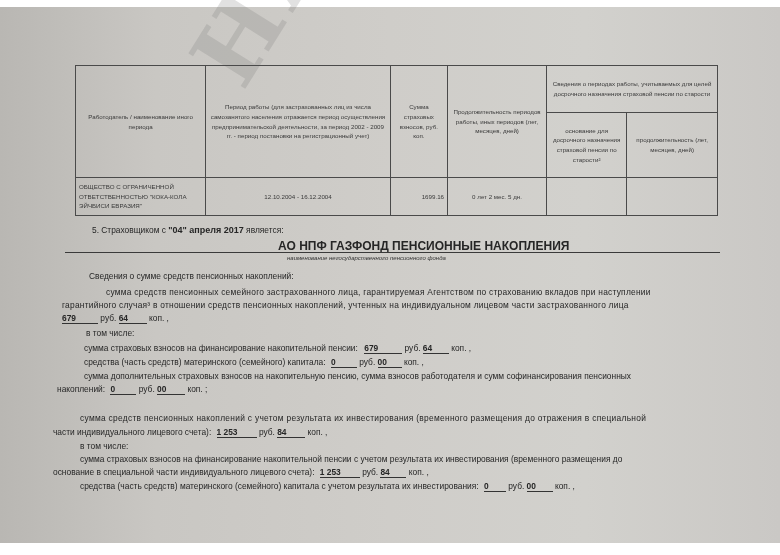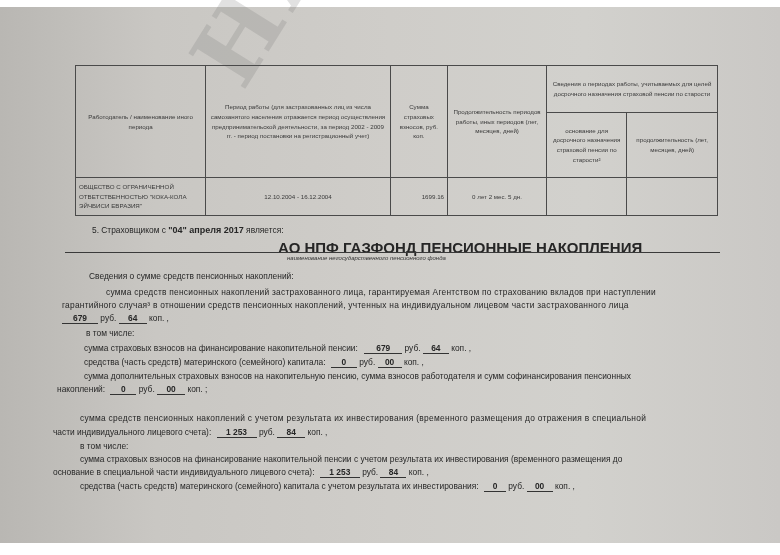--- a/index.html
+++ b/index.html
@@ -10,21 +10,21 @@
   .watermark { position:absolute; left:170px; top:40px; font-family:"DejaVu Serif", serif; font-weight:bold;
                font-size:92px; letter-spacing:6px; color:rgba(120,120,120,0.22); transform:rotate(-58deg);
                transform-origin:left top; white-space:nowrap; pointer-events:none; }
   table.periods { position:absolute; left:75px; top:58px; width:643px; border-collapse:collapse;
                   font-size:6.2px; color:#3a3a3a; }
   table.periods td { border:1px solid #4a4a4a; text-align:center; vertical-align:middle; padding:1px 3px; line-height:1.55; }
   table.periods td.left { text-align:left; }
   table.periods td.right { text-align:right; }
   .t { position:absolute; font-size:8.4px; white-space:nowrap; color:#262626; }
   .b { font-weight:bold; }
-  .num { display:inline-block; text-align:center; border-bottom:1px solid #333; font-weight:bold; line-height:9px; }
+  .num { display:inline-block; text-align:left; border-bottom:1px solid #333; font-weight:bold; line-height:9px; }
   .hr { position:absolute; height:1px; background:#3a3a3a; }
   .caption { position:absolute; font-size:6px; font-style:italic; color:#333; }
 </style>
 </head>
 <body>
 
 <div class="page">
 
   <div class="watermark">НАБ</div>
 
@@ -50,26 +50,26 @@
       <td></td>
     </tr>
   </tbody>
     </table>
 
   <div class="t" style="left:92px; top:218px;">
     <span>5. Страховщиком с</span>
     <span class="b" style="font-size:9px">"04" апреля 2017</span>
     <span>является:</span>
   </div>
-  <div class="t b" style="left:278px; top:232px; font-size:15px;">АО НПФ ГАЗФОНД ПЕНСИОННЫЕ НАКОПЛЕНИЯ</div>
+  <div class="t b" style="left:278px; top:232px; font-size:12px;">АО НПФ ГАЗФОНД ПЕНСИОННЫЕ НАКОПЛЕНИЯ</div>
   <div class="hr" style="left:65px; top:245px; width:655px;"></div>
   <div class="caption" style="left:287px; top:248px;">наименование негосударственного пенсионного фонда</div>
 
   <div class="t" style="left:89px; top:264px;">Сведения о сумме средств пенсионных накоплений:</div>
-  <div class="t" style="left:106px; top:280px; letter-spacing:0.25px;">сумма средств пенсионных накоплений застрахованного лица, гарантируемая Агентством по страхованию вкладов при наступлении</div>
+  <div class="t" style="left:106px; top:280px; letter-spacing:0.25px;">сумма средств пенсионных семейного застрахованного лица, гарантируемая Агентством по страхованию вкладов при наступлении</div>
   <div class="t" style="left:62px; top:293px; letter-spacing:0.25px;">гарантийного случая³ в отношении средств пенсионных накоплений, учтенных на индивидуальном лицевом части застрахованного лица</div>
   <div class="t" style="left:62px; top:306px;">
     <span class="num" style="width:36px">679</span>
     <span>руб.</span>
     <span class="num" style="width:28px">64</span>
     <span>коп. ,</span>
   </div>
 
   <div class="t" style="left:86px; top:321px;">в том числе:</div>
   <div class="t" style="left:84px; top:336px;">

